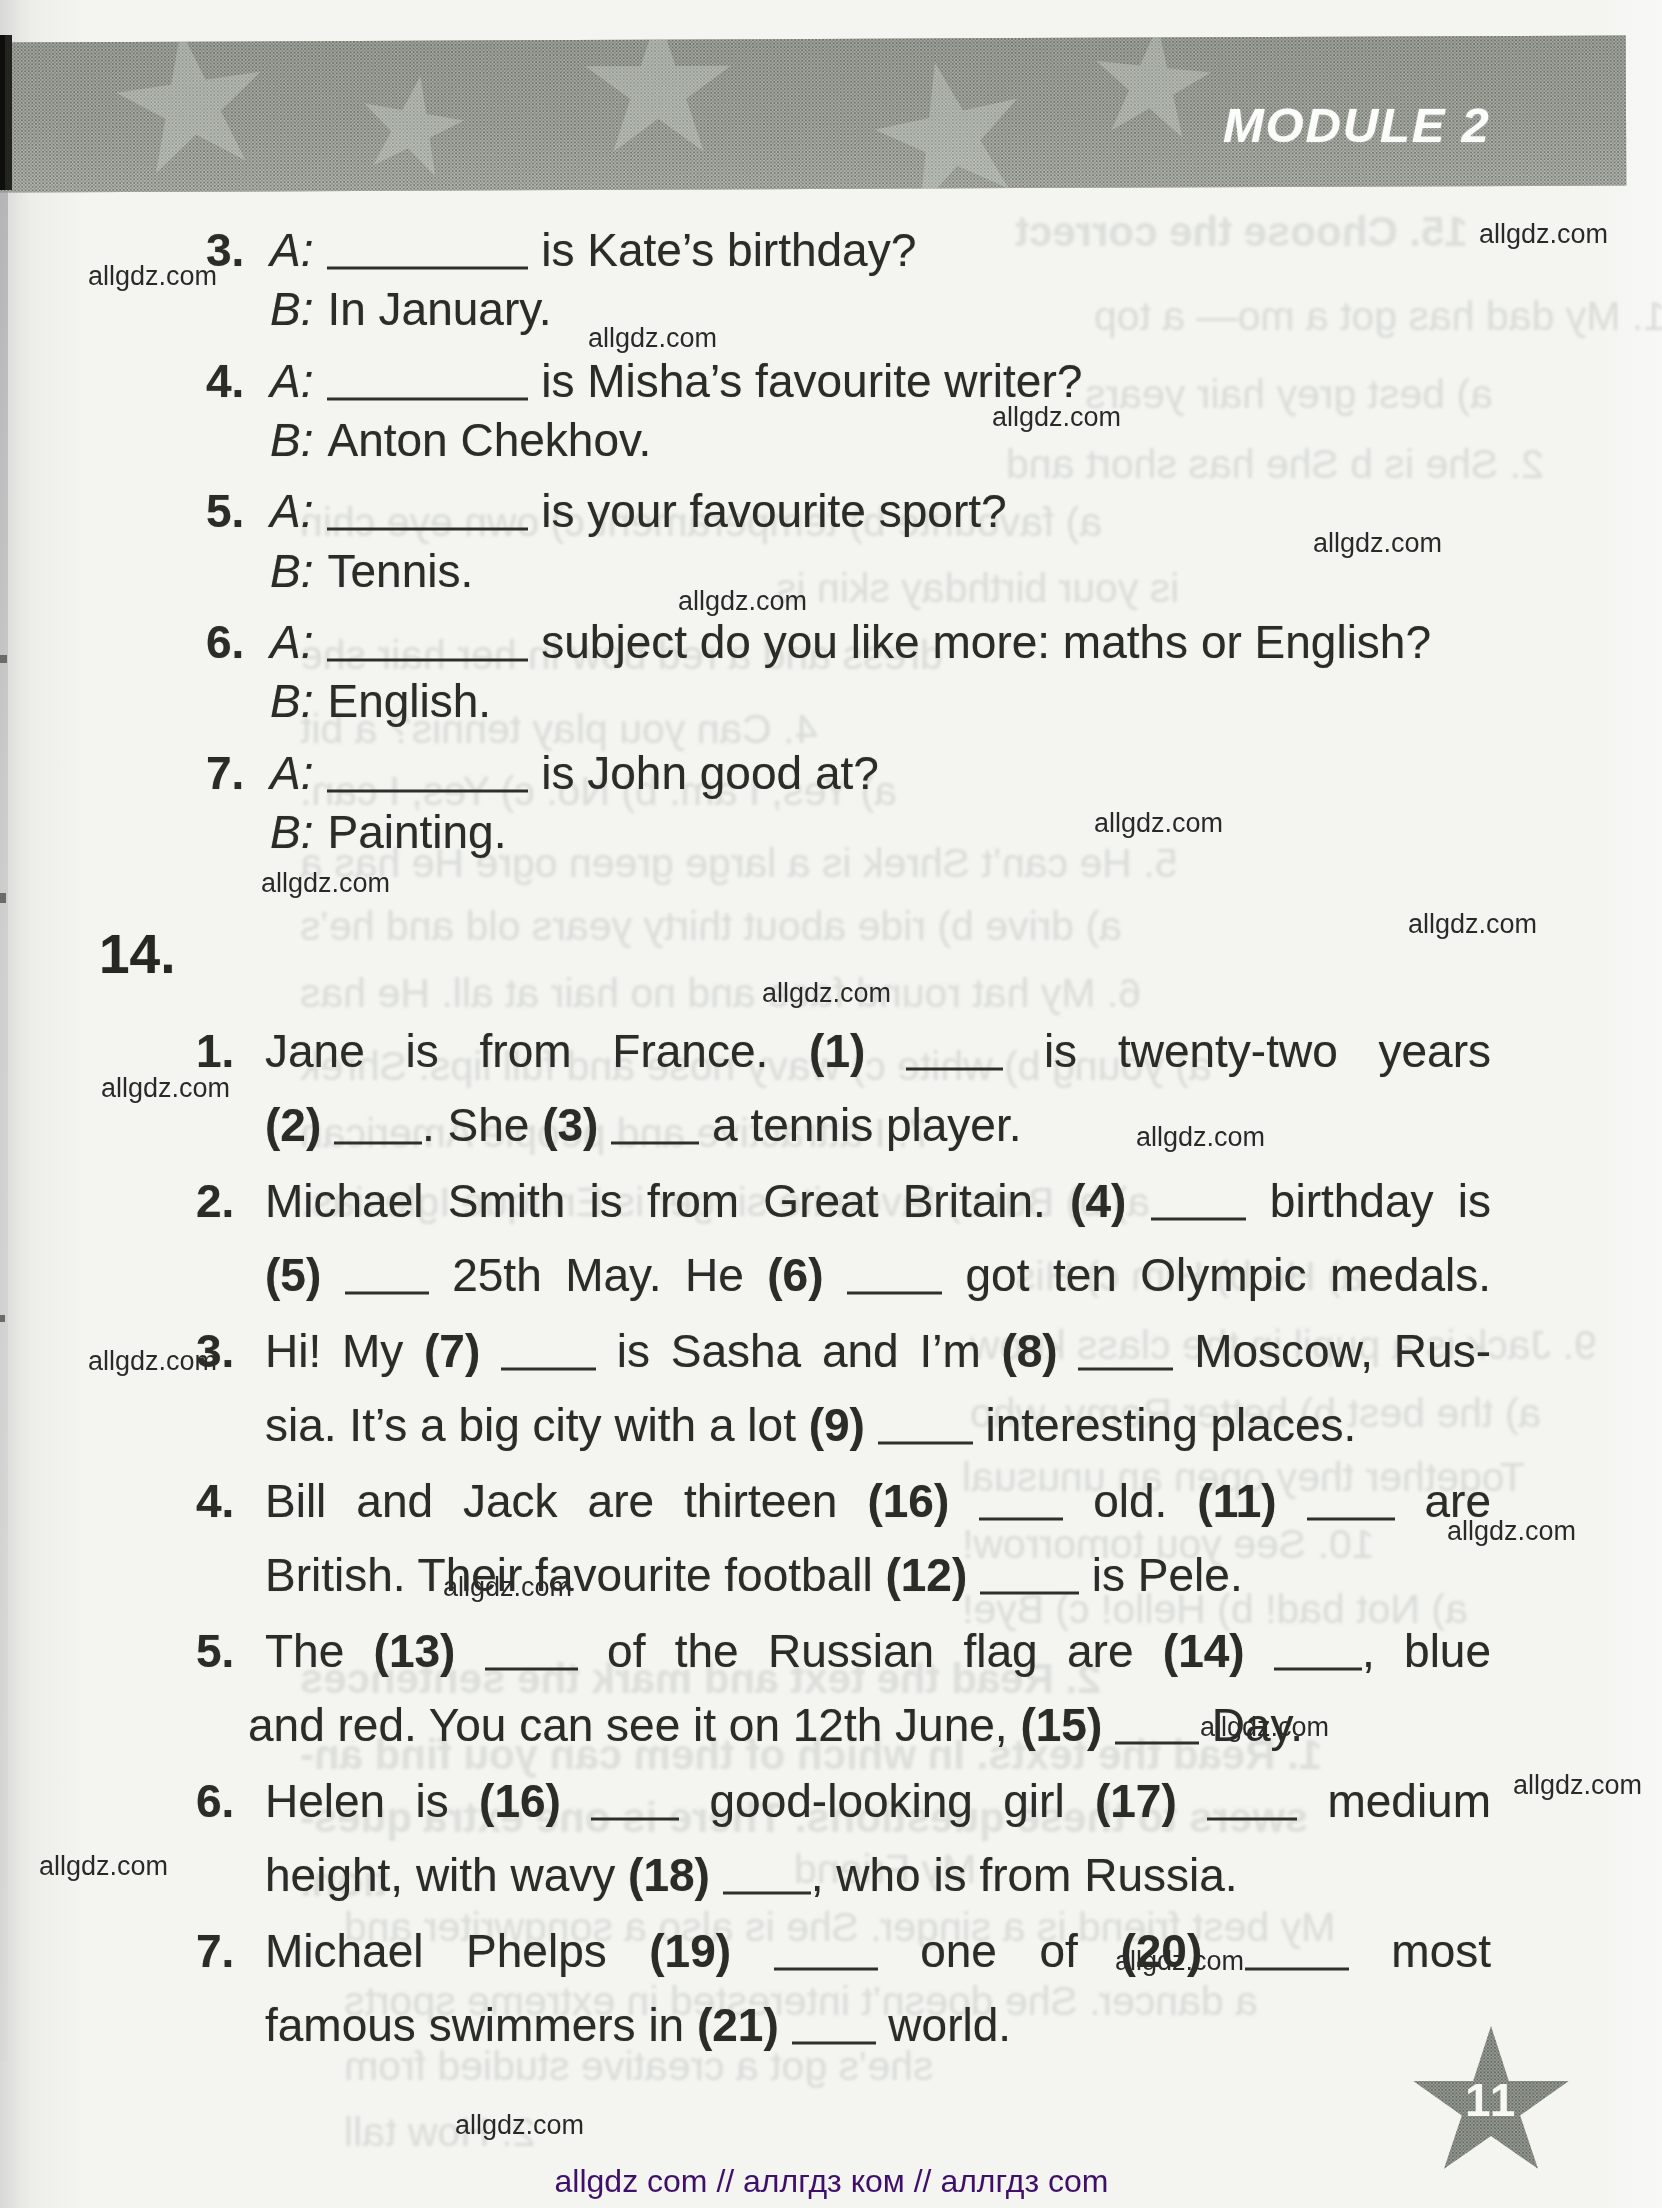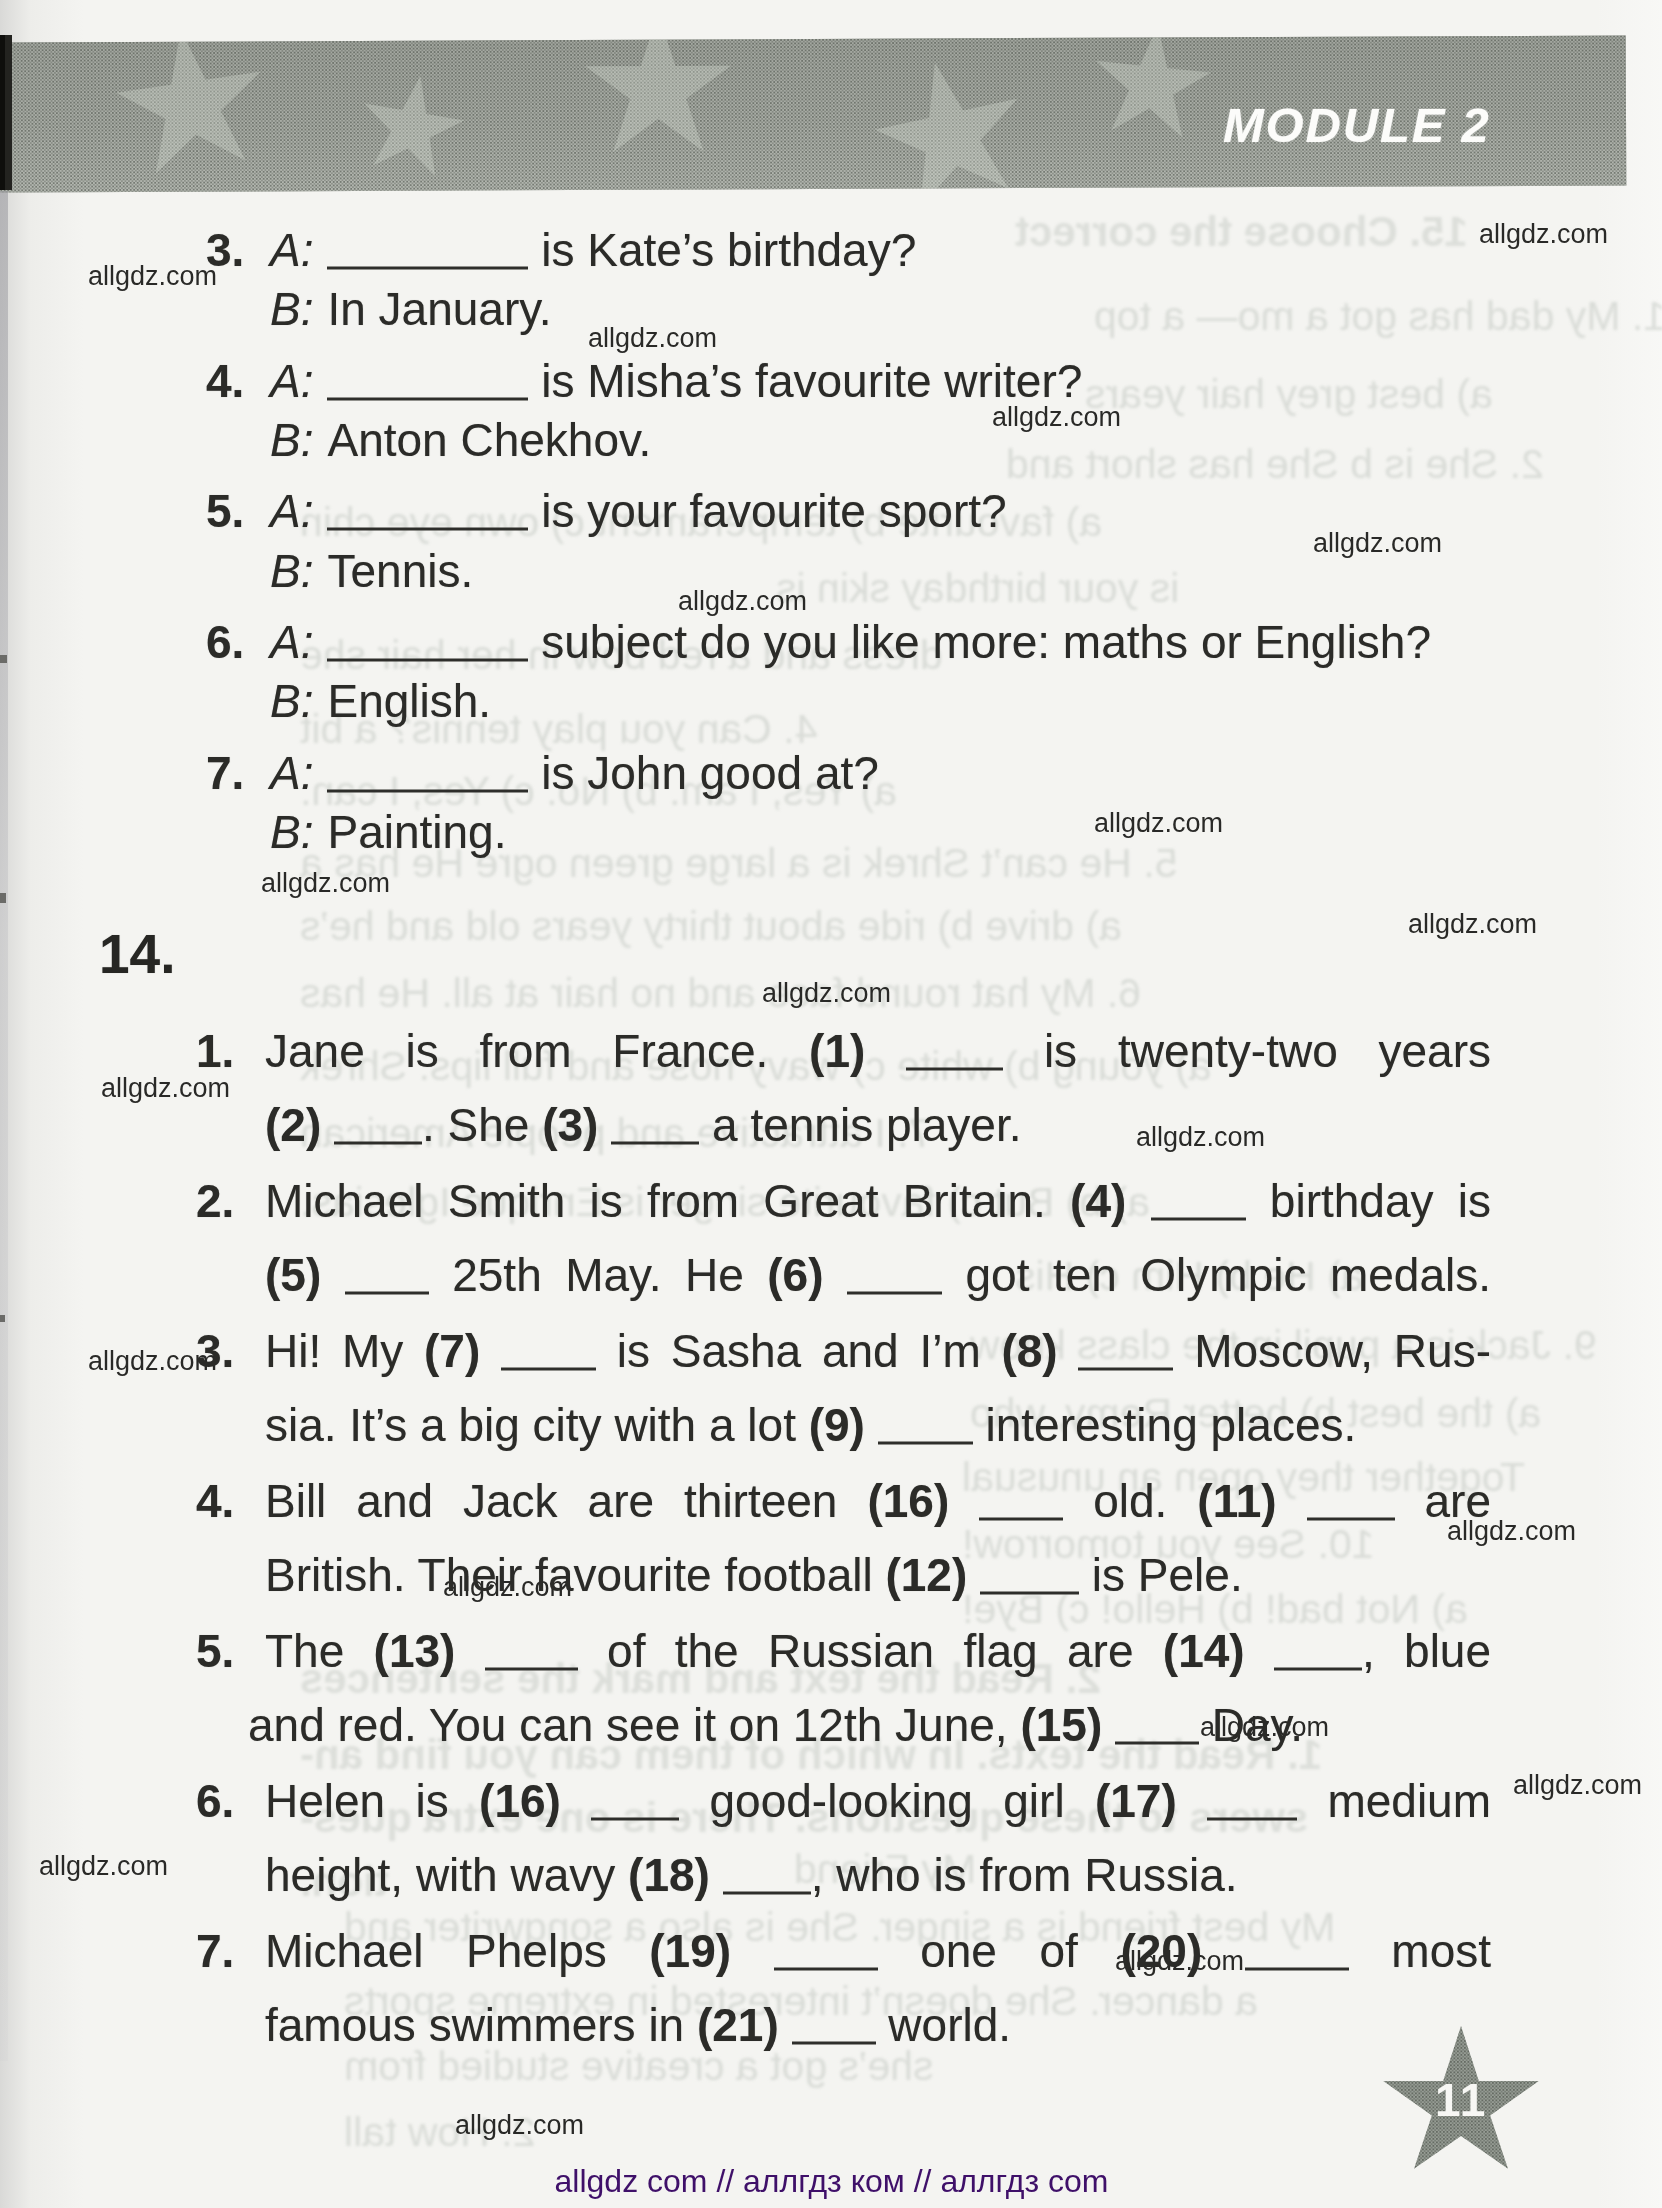--- a/index.html
+++ b/index.html
@@ -46,21 +46,21 @@
   .speaker{font-style:italic;margin-right:14px;}
   .blank{display:inline-block;height:30px;border-bottom:3.5px solid #2e2e2b;
     vertical-align:baseline;transform:translateY(3.5px);}
   .ex-line{position:absolute;font-size:46px;line-height:1.25;color:#2b2b28;
     text-shadow:0 0 0.9px rgba(43,43,40,0.35);width:1226px;white-space:normal;}
   .just{text-align:justify;text-align-last:justify;}
   .b{font-weight:bold;}
   .heading{position:absolute;font-weight:bold;font-size:55px;color:#262623;
     text-shadow:0 0 0.9px rgba(38,38,35,0.35);white-space:nowrap;}
   
-  .page-star{position:absolute;left:1380px;top:2026px;width:162px;height:157px;text-decoration:underline;}
+  .page-star{position:absolute;left:1410px;top:2026px;width:162px;height:157px;text-decoration:underline;}
   .star-shape{position:absolute;left:0;top:0;width:100%;height:100%;
     background-color:#969c94;
     background-image:
       radial-gradient(circle at 0.9px 0.9px, rgba(52,58,50,0.5) 0.9px, transparent 1.3px),
       radial-gradient(circle at 2.6px 2.6px, rgba(52,58,50,0.3) 0.9px, transparent 1.3px);
     background-size:3.5px 3.5px,3.5px 3.5px;
     clip-path:polygon(50% 0%,61% 35%,98% 35%,68% 57%,79% 91%,50% 70%,21% 91%,32% 57%,2% 35%,39% 35%);}
   .star-num{position:absolute;left:50%;top:47%;transform:translate(-50%,-50%);
     color:#f7f7f4;font-weight:bold;font-size:46px;letter-spacing:1.8px;}
   

